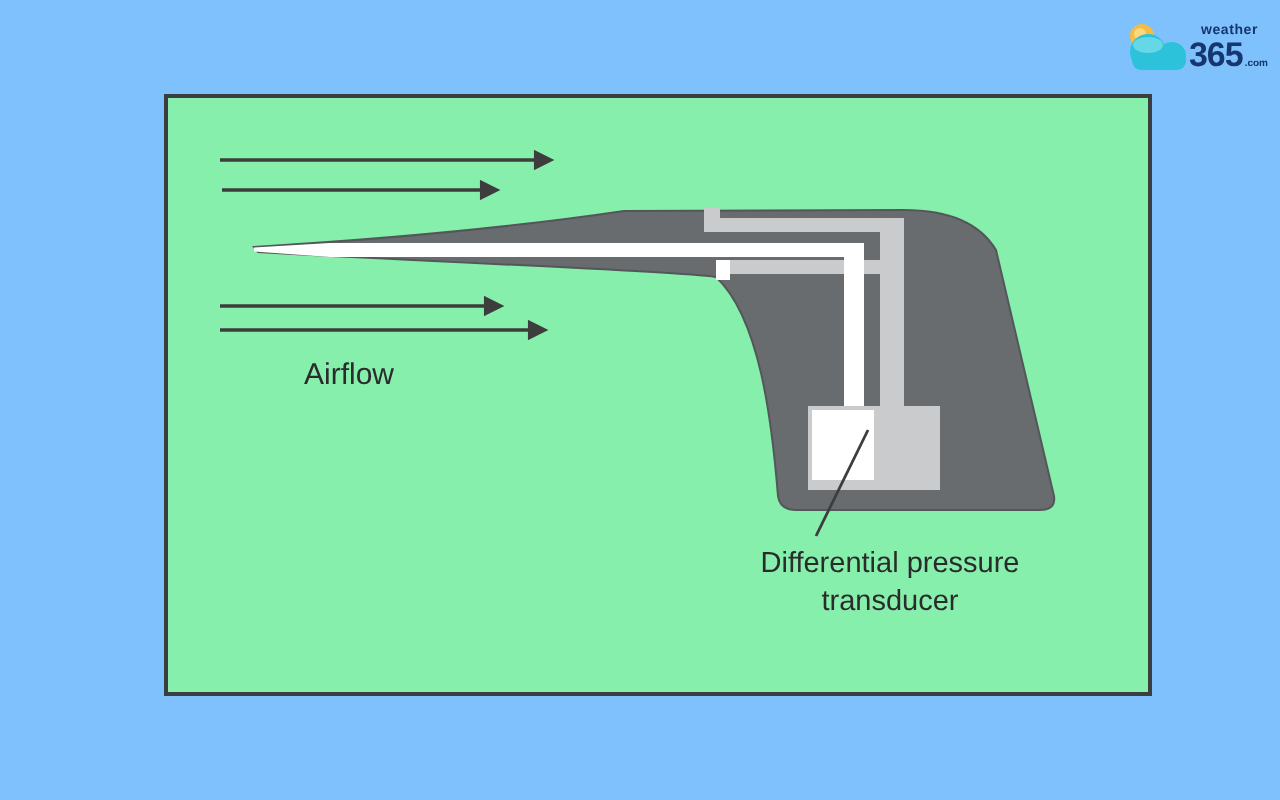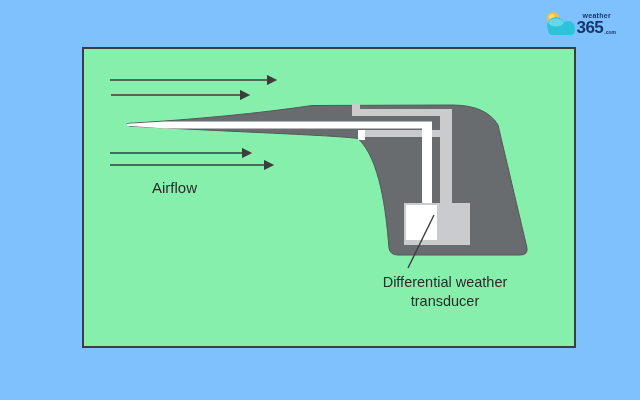--- a/index.html
+++ b/index.html
@@ -1,20 +1,20 @@
 <!DOCTYPE html>
 <html><head>
 <meta charset="utf-8">
 <style>
   html,body{margin:0;padding:0;}
   body{font-family:"Liberation Sans", sans-serif;}
   .stage{position:relative;width:640px;height:400px;background:#7fc1fc;overflow:hidden;}
 
   
-  .logo{position:absolute;top:8px;right:24px;display:flex;align-items:center;}
+  .logo{position:absolute;top:8px;right:6px;display:flex;align-items:center;}
   .logo-icon{position:relative;z-index:2;margin-right:-5px;}
   .logo-text{display:flex;flex-direction:column;line-height:1;color:#16366f;}
   .logo-top{font-size:7px;font-weight:700;letter-spacing:.3px;margin-left:6px;}
   .logo-row{display:flex;align-items:flex-end;}
   .logo-num{font-size:17px;font-weight:700;letter-spacing:-.5px;}
   .logo-suffix{font-size:5px;font-weight:700;margin-left:1px;margin-bottom:1px;}
 
   
   .panel{position:absolute;left:82px;top:47px;width:490px;height:297px;
          background:#86efac;border:2px solid #3a3e41;}
@@ -80,17 +80,17 @@
 
       <rect x="274" y="81" width="7" height="10" fill="#ffffff"></rect>
 
       <rect x="320" y="154" width="66" height="42" fill="#c9cbcd"></rect>
       <rect x="322" y="156" width="31" height="35" fill="#ffffff"></rect>
 
       <path d="M350,166 L324,219" fill="none" stroke-width="1.4" stroke="#3d3d3d"></path>
     </svg>
 
     <div class="diagram-label airflow-label">Airflow</div>
-    <div class="diagram-label transducer-label">Differential weather
+    <div class="diagram-label transducer-label">Differential pressure
 transducer</div>
   </div>
 
 </div>
 
 </body></html>

